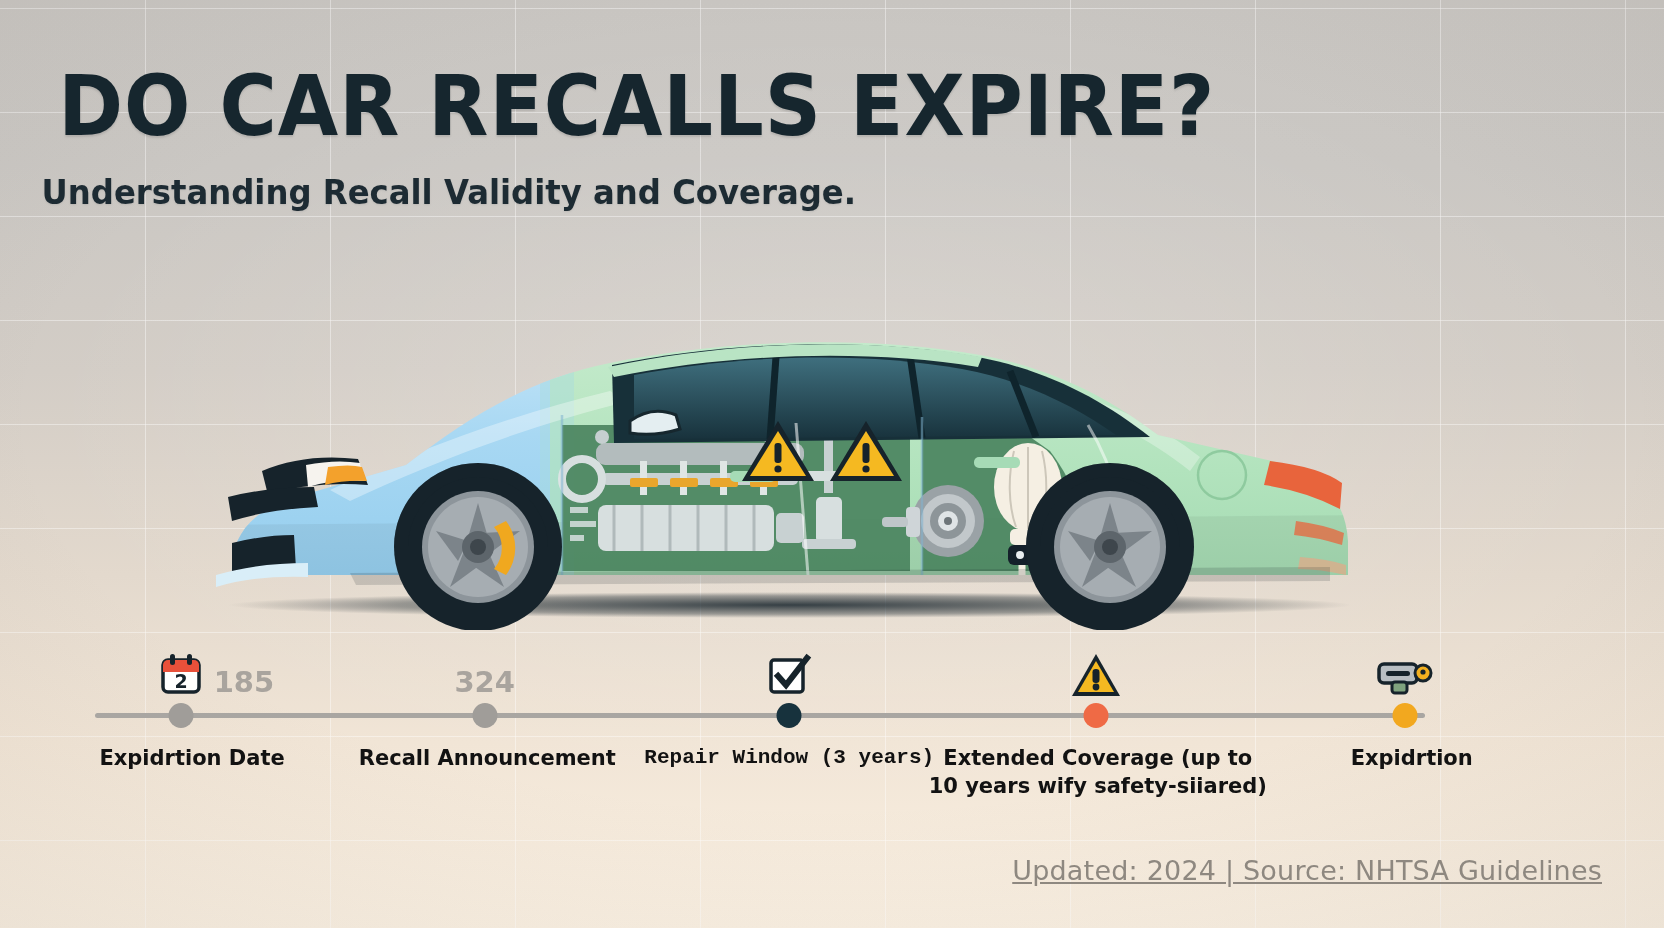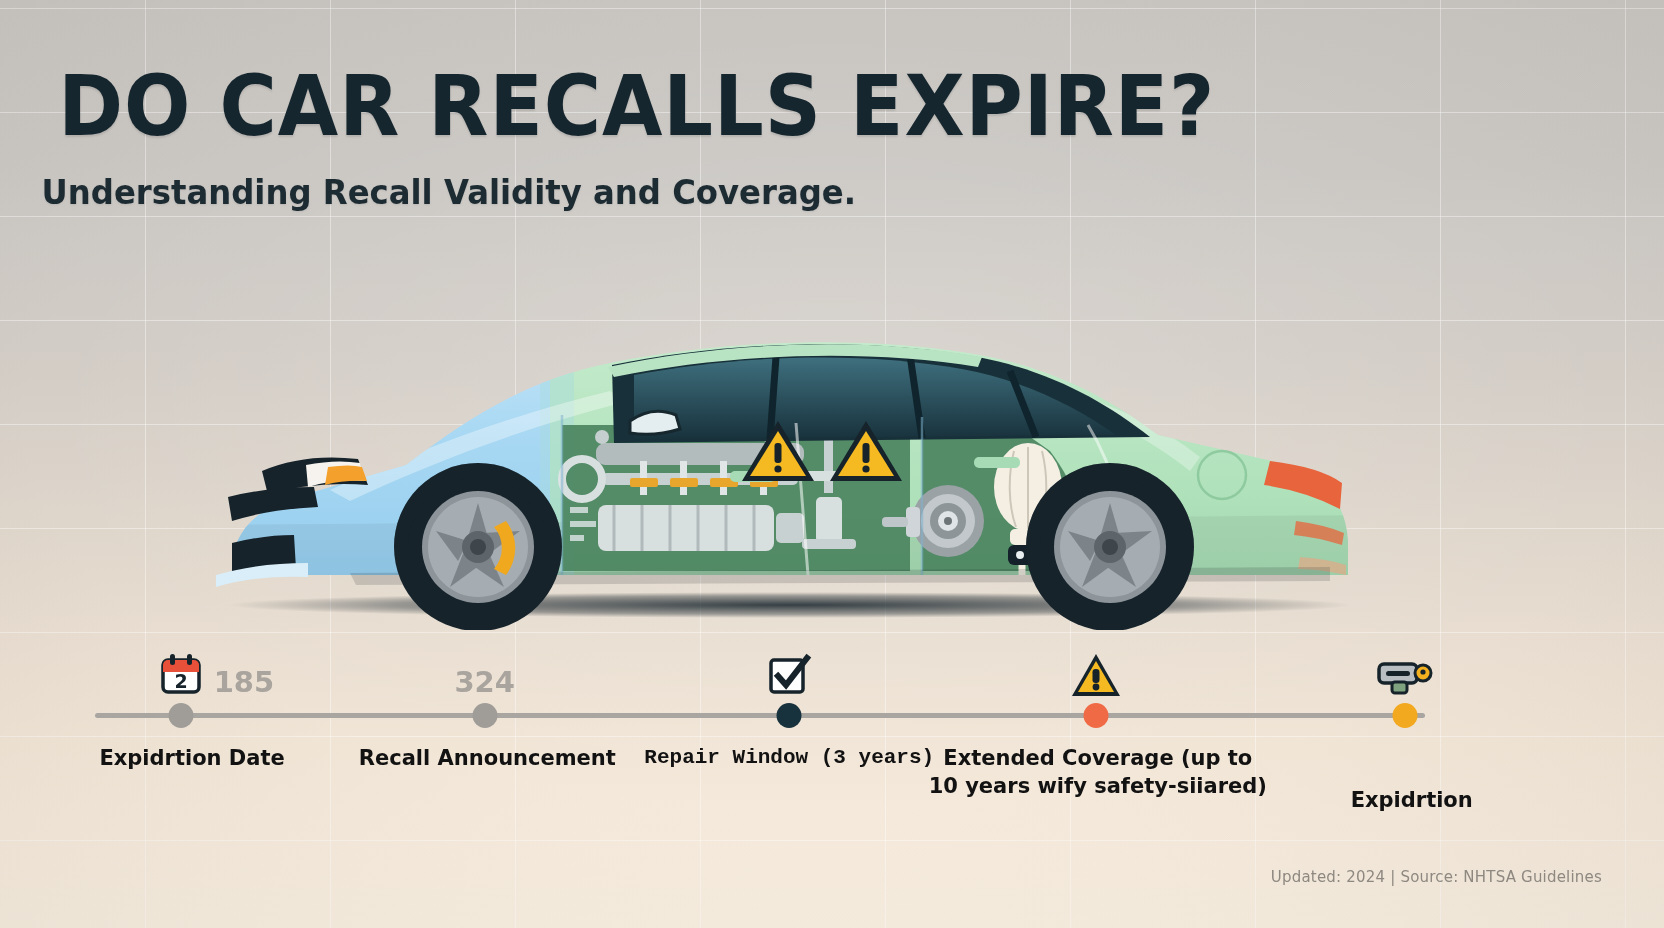--- a/index.html
+++ b/index.html
@@ -83,23 +83,24 @@
     position:absolute;transform:translateX(-50%);
     font-family:"DejaVu Sans",sans-serif;
     font-weight:bold;
     font-size:29px;
     color:#a9a49e;
   }
   
   #footer{
     position:absolute;right:62px;bottom:42px;
     font-family:"DejaVu Sans",sans-serif;
-    font-size:15px;
+    font-size:27px;
     color:#8e8880;
     letter-spacing:.2px;
+    text-decoration:underline;
   }
 </style>
 </head>
 <body>
 
 <div id="stage">
 
   <div id="grid"></div>
   <div id="vign"></div>
 
@@ -354,18 +355,18 @@
     <div class="stop-icon" style="left:98.5%;bottom:22px;">
       <svg width="56" height="42" viewBox="0 0 56 42">
         <rect x="2" y="8" width="38" height="19" rx="5" fill="#b8bec2" stroke="#16232b" stroke-width="3.5"></rect>
         <rect x="9" y="15" width="24" height="5" rx="2.5" fill="#16232b"></rect>
         <rect x="15" y="26" width="15" height="11" rx="3" fill="#7fa37e" stroke="#16232b" stroke-width="3"></rect>
         <circle cx="46" cy="17" r="8" fill="#f3b01f" stroke="#16232b" stroke-width="3"></circle>
         <circle cx="46" cy="16" r="2.6" fill="#16232b"></circle>
       </svg>
     </div>
     <div class="node" style="left:98.5%;background:#f2a81f;"></div>
-    <div class="stop-label" style="left:99%;margin-top:42px;">Expidrtion</div>
+    <div class="stop-label" style="left:99%;">Expidrtion</div>
   </div>
 
   <div id="footer">Updated: 2024 | Source: NHTSA Guidelines</div>
 
 </div>
 
 </body></html>

